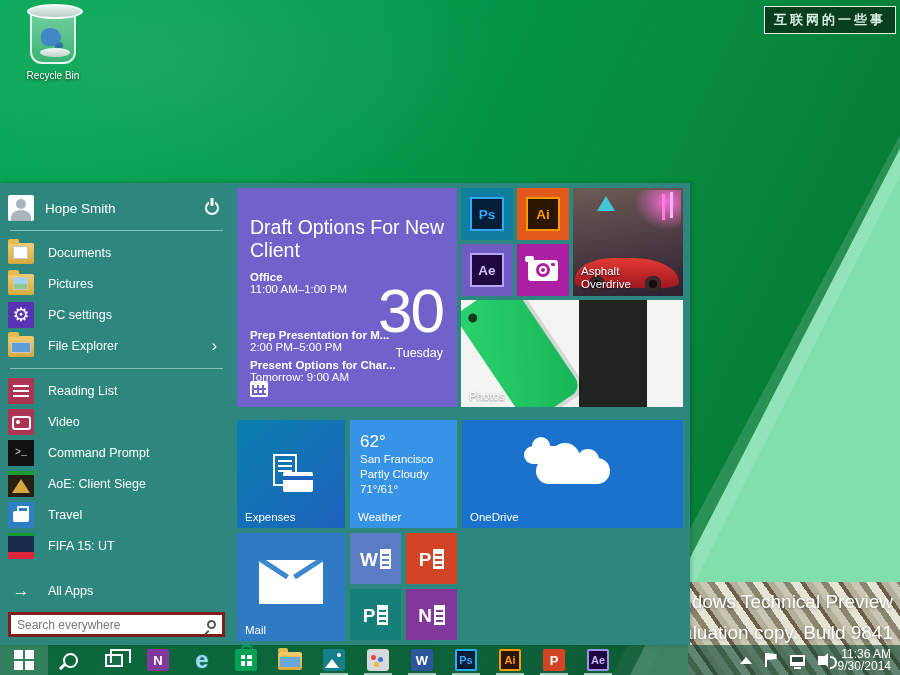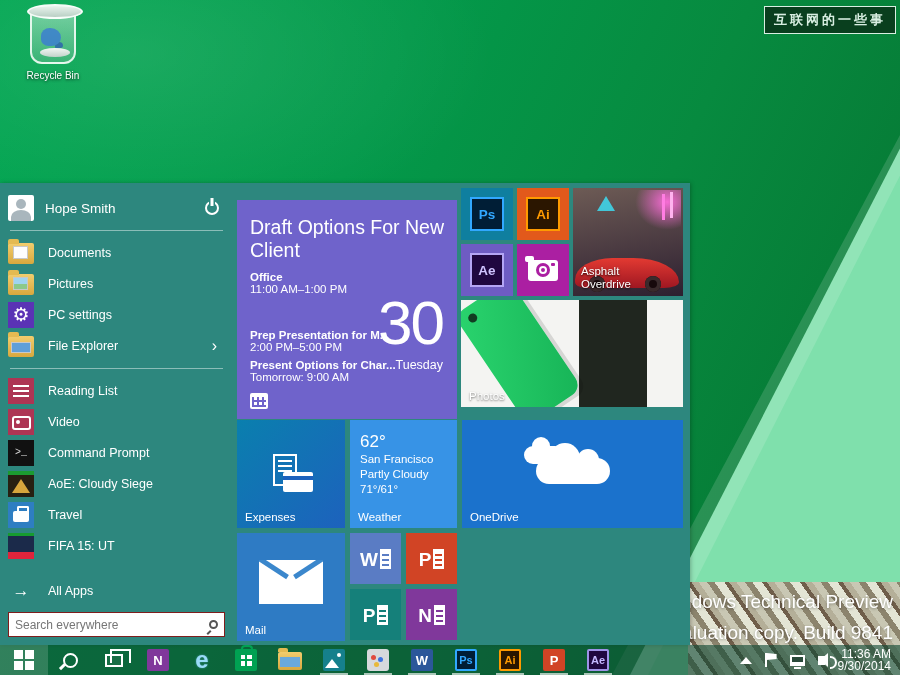--- a/index.html
+++ b/index.html
@@ -84,32 +84,32 @@
   .ic-travel { background:#2e7ec2; }
   .ic-travel::before { content:''; position:absolute; left:5px; top:9px; width:16px; height:11px; background:#fff; border-radius:2px; }
   .ic-travel::after { content:''; position:absolute; left:9px; top:4px; width:8px; height:6px; border:2px solid #fff; border-bottom:none; border-radius:2px 2px 0 0; }
   .ic-fifa { background:#1b2a4a; }
   .ic-fifa::before { content:''; position:absolute; top:0; left:0; right:0; height:3px; background:#169b2f; }
   .ic-fifa::after { content:''; position:absolute; bottom:0; left:0; right:0; height:7px; background:#e0243c; }
 
   .all-apps { display:flex; align-items:center; height:28px; margin-top:16px; }
   .all-apps .arrow { color:#fff; font-size:17px; font-weight:bold; width:26px; text-align:center; }
   .all-apps .mi-label { font-size:12.5px; }
-  .search-box { margin-top:7px; height:25px; background:#fff; border:1px solid #7f1d1d; display:flex; align-items:center; padding:0 6px; }
+  .search-box { margin-top:7px; height:25px; background:#fff; border:3px solid #7f1d1d; display:flex; align-items:center; padding:0 6px; }
   .search-box input { border:none; outline:none; flex:1; font-size:12px; color:#333; font-family:"Liberation Sans",sans-serif; }
   .search-box input::placeholder { color:#767676; }
   .mag { width:9px; height:9px; border:2px solid #555; border-radius:50%; position:relative; flex:0 0 auto; }
   .mag::after { content:''; position:absolute; width:2px; height:5px; background:#555; left:-3px; top:8px; transform:rotate(45deg); }
 
   
   .tiles { position:absolute; left:237px; top:5px; width:448px; height:454px; }
   .tile { position:absolute; color:#fff; overflow:hidden; cursor:pointer; }
   .tile-label { position:absolute; left:8px; bottom:5px; font-size:11.5px; color:#fff; }
 
-  .t-cal { left:0; top:12px; width:220px; height:219px; background:#6f63cb; padding:16px 13px; }
+  .t-cal { left:0; top:0; width:220px; height:219px; background:#6f63cb; padding:28px 13px; }
   .t-cal .cal-title { font-size:19.5px; line-height:1.18; font-weight:normal; }
   .t-cal .ev-loc { font-size:11.5px; font-weight:bold; margin-top:9px; }
   .t-cal .ev-time { font-size:11.5px; }
   .t-cal .ev2 { margin-top:34px; }
   .t-cal .ev-title { font-size:11.5px; font-weight:bold; }
   .t-cal .ev3 { margin-top:6px; }
   .cal-day { position:absolute; right:14px; top:92px; font-size:62px; line-height:1; font-weight:normal; letter-spacing:-2px; }
   .cal-weekday { position:absolute; right:14px; top:158px; font-size:12.5px; }
   .cal-glyph { position:absolute; left:13px; bottom:10px; width:18px; height:16px; background:#fff; border-radius:2px; }
   .cal-glyph::before { content:''; position:absolute; left:2px; top:4px; width:14px; height:10px;
@@ -290,21 +290,21 @@
       <div class="menu-item">
         <span class="mi-icon sq ic-video"></span>
         <span class="mi-label">Video</span>
       </div>
       <div class="menu-item">
         <span class="mi-icon sq ic-cmd">&gt;_</span>
         <span class="mi-label">Command Prompt</span>
       </div>
       <div class="menu-item">
         <span class="mi-icon sq ic-aoe"></span>
-        <span class="mi-label">AoE: Cloudy Siege</span>
+        <span class="mi-label">AoE: Client Siege</span>
       </div>
       <div class="menu-item">
         <span class="mi-icon sq ic-travel"></span>
         <span class="mi-label">Travel</span>
       </div>
       <div class="menu-item">
         <span class="mi-icon sq ic-fifa"></span>
         <span class="mi-label">FIFA 15: UT</span>
       </div>
 

